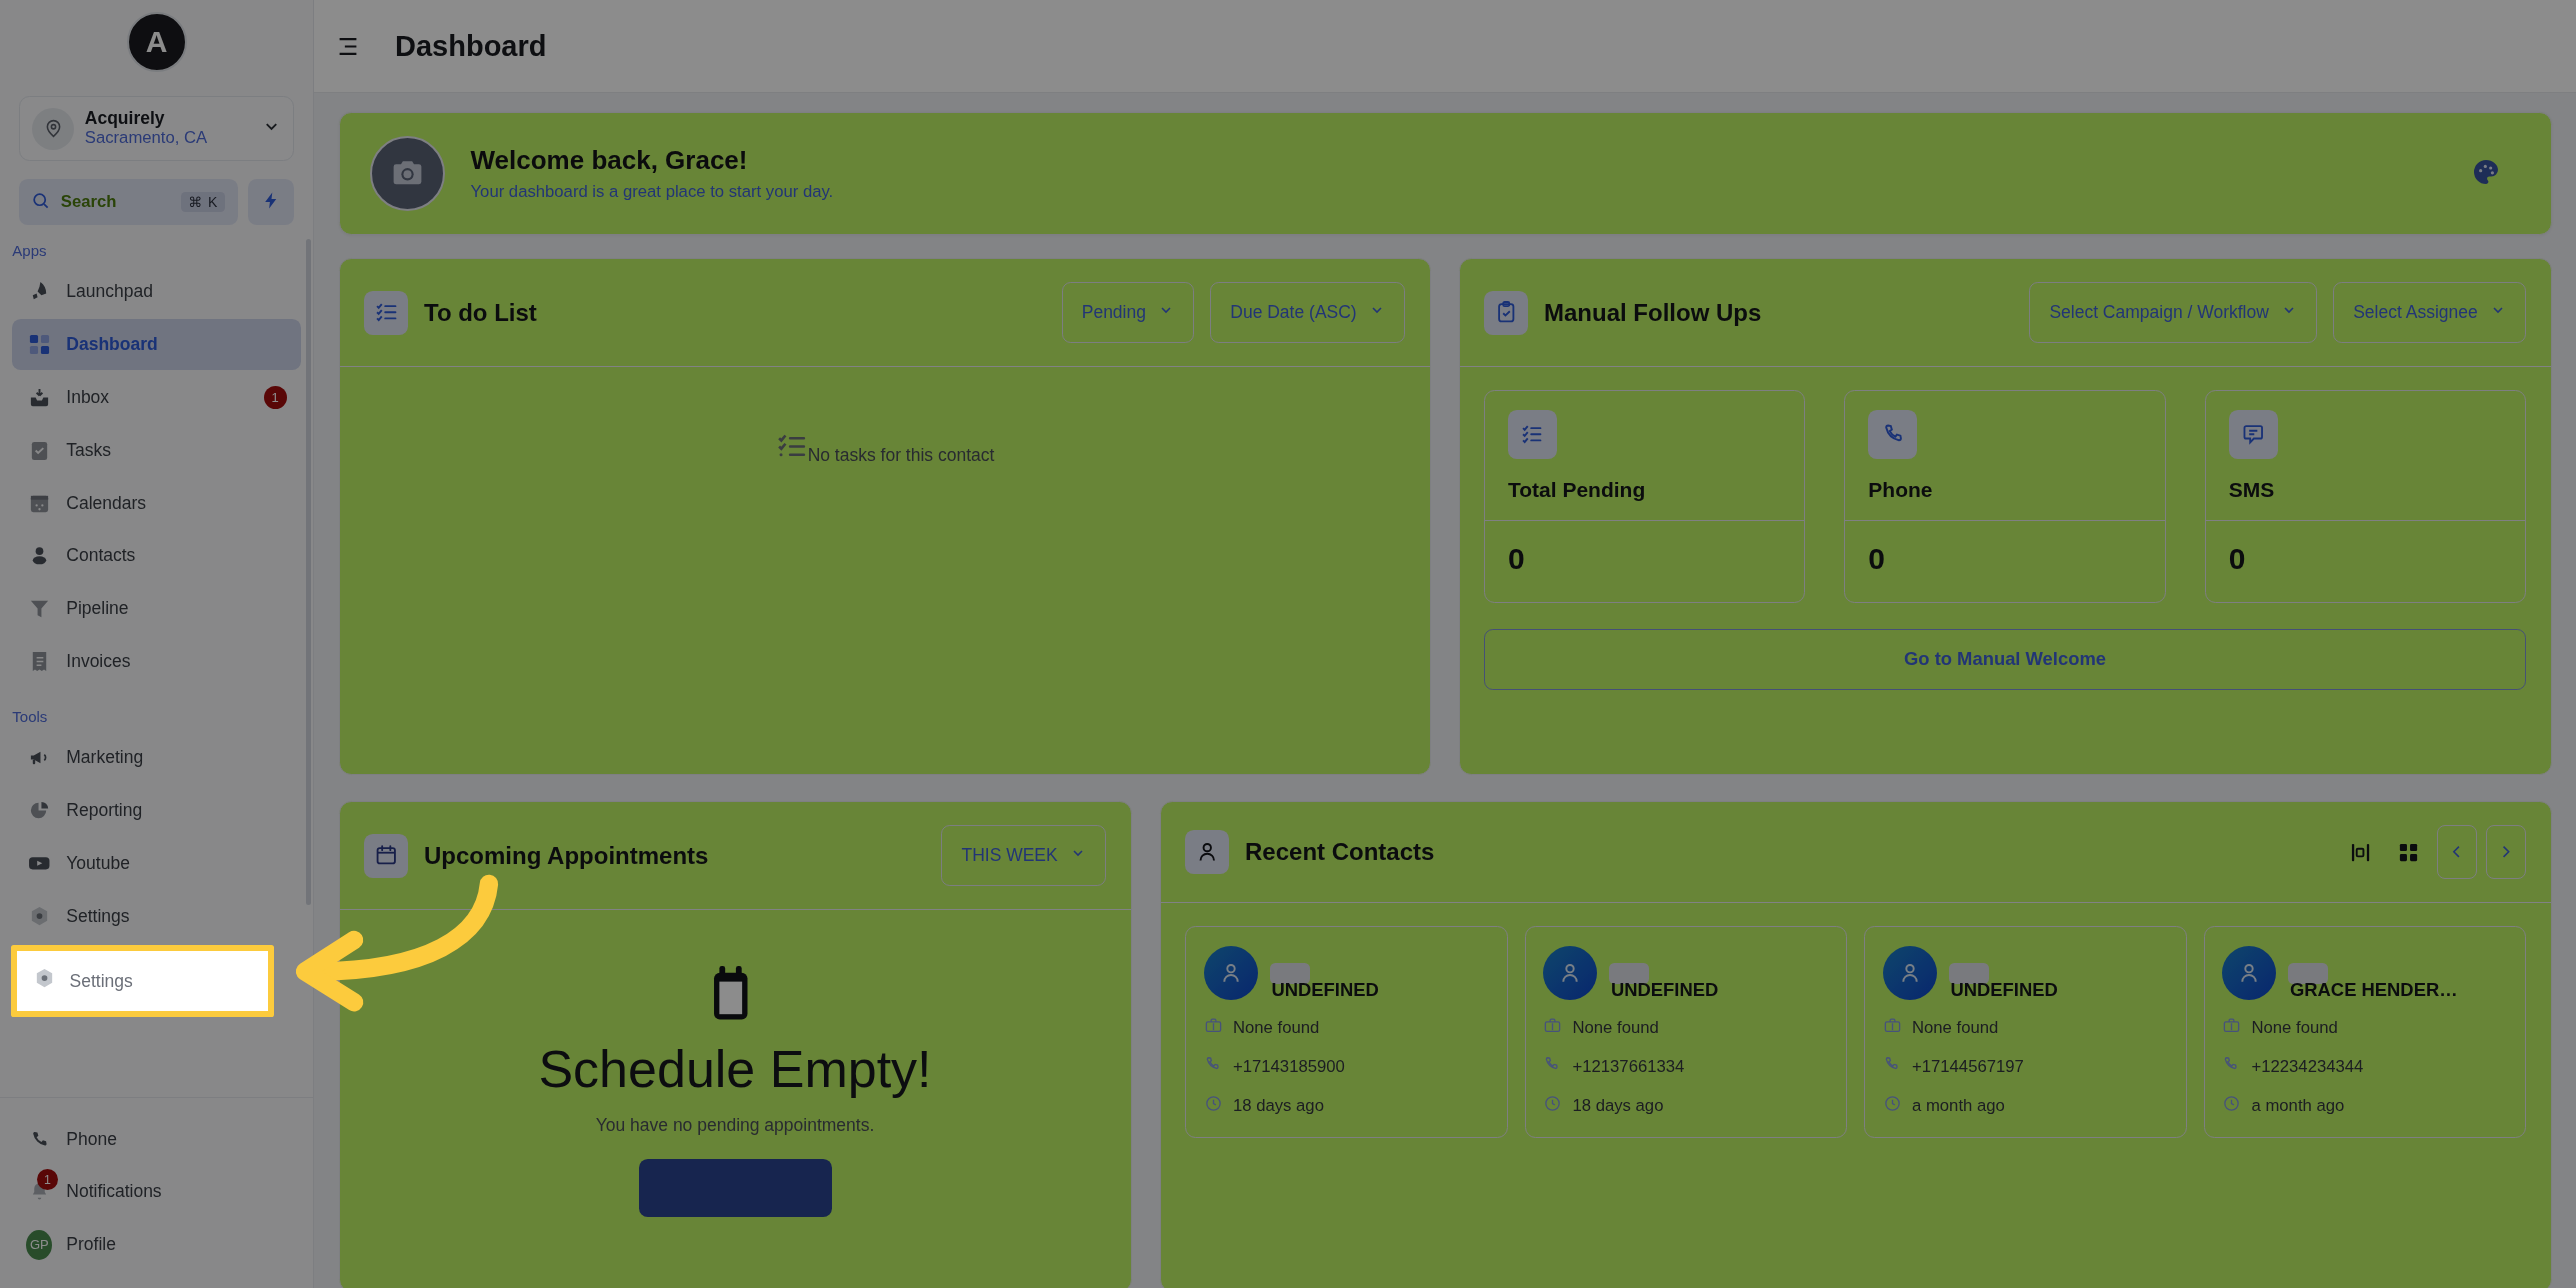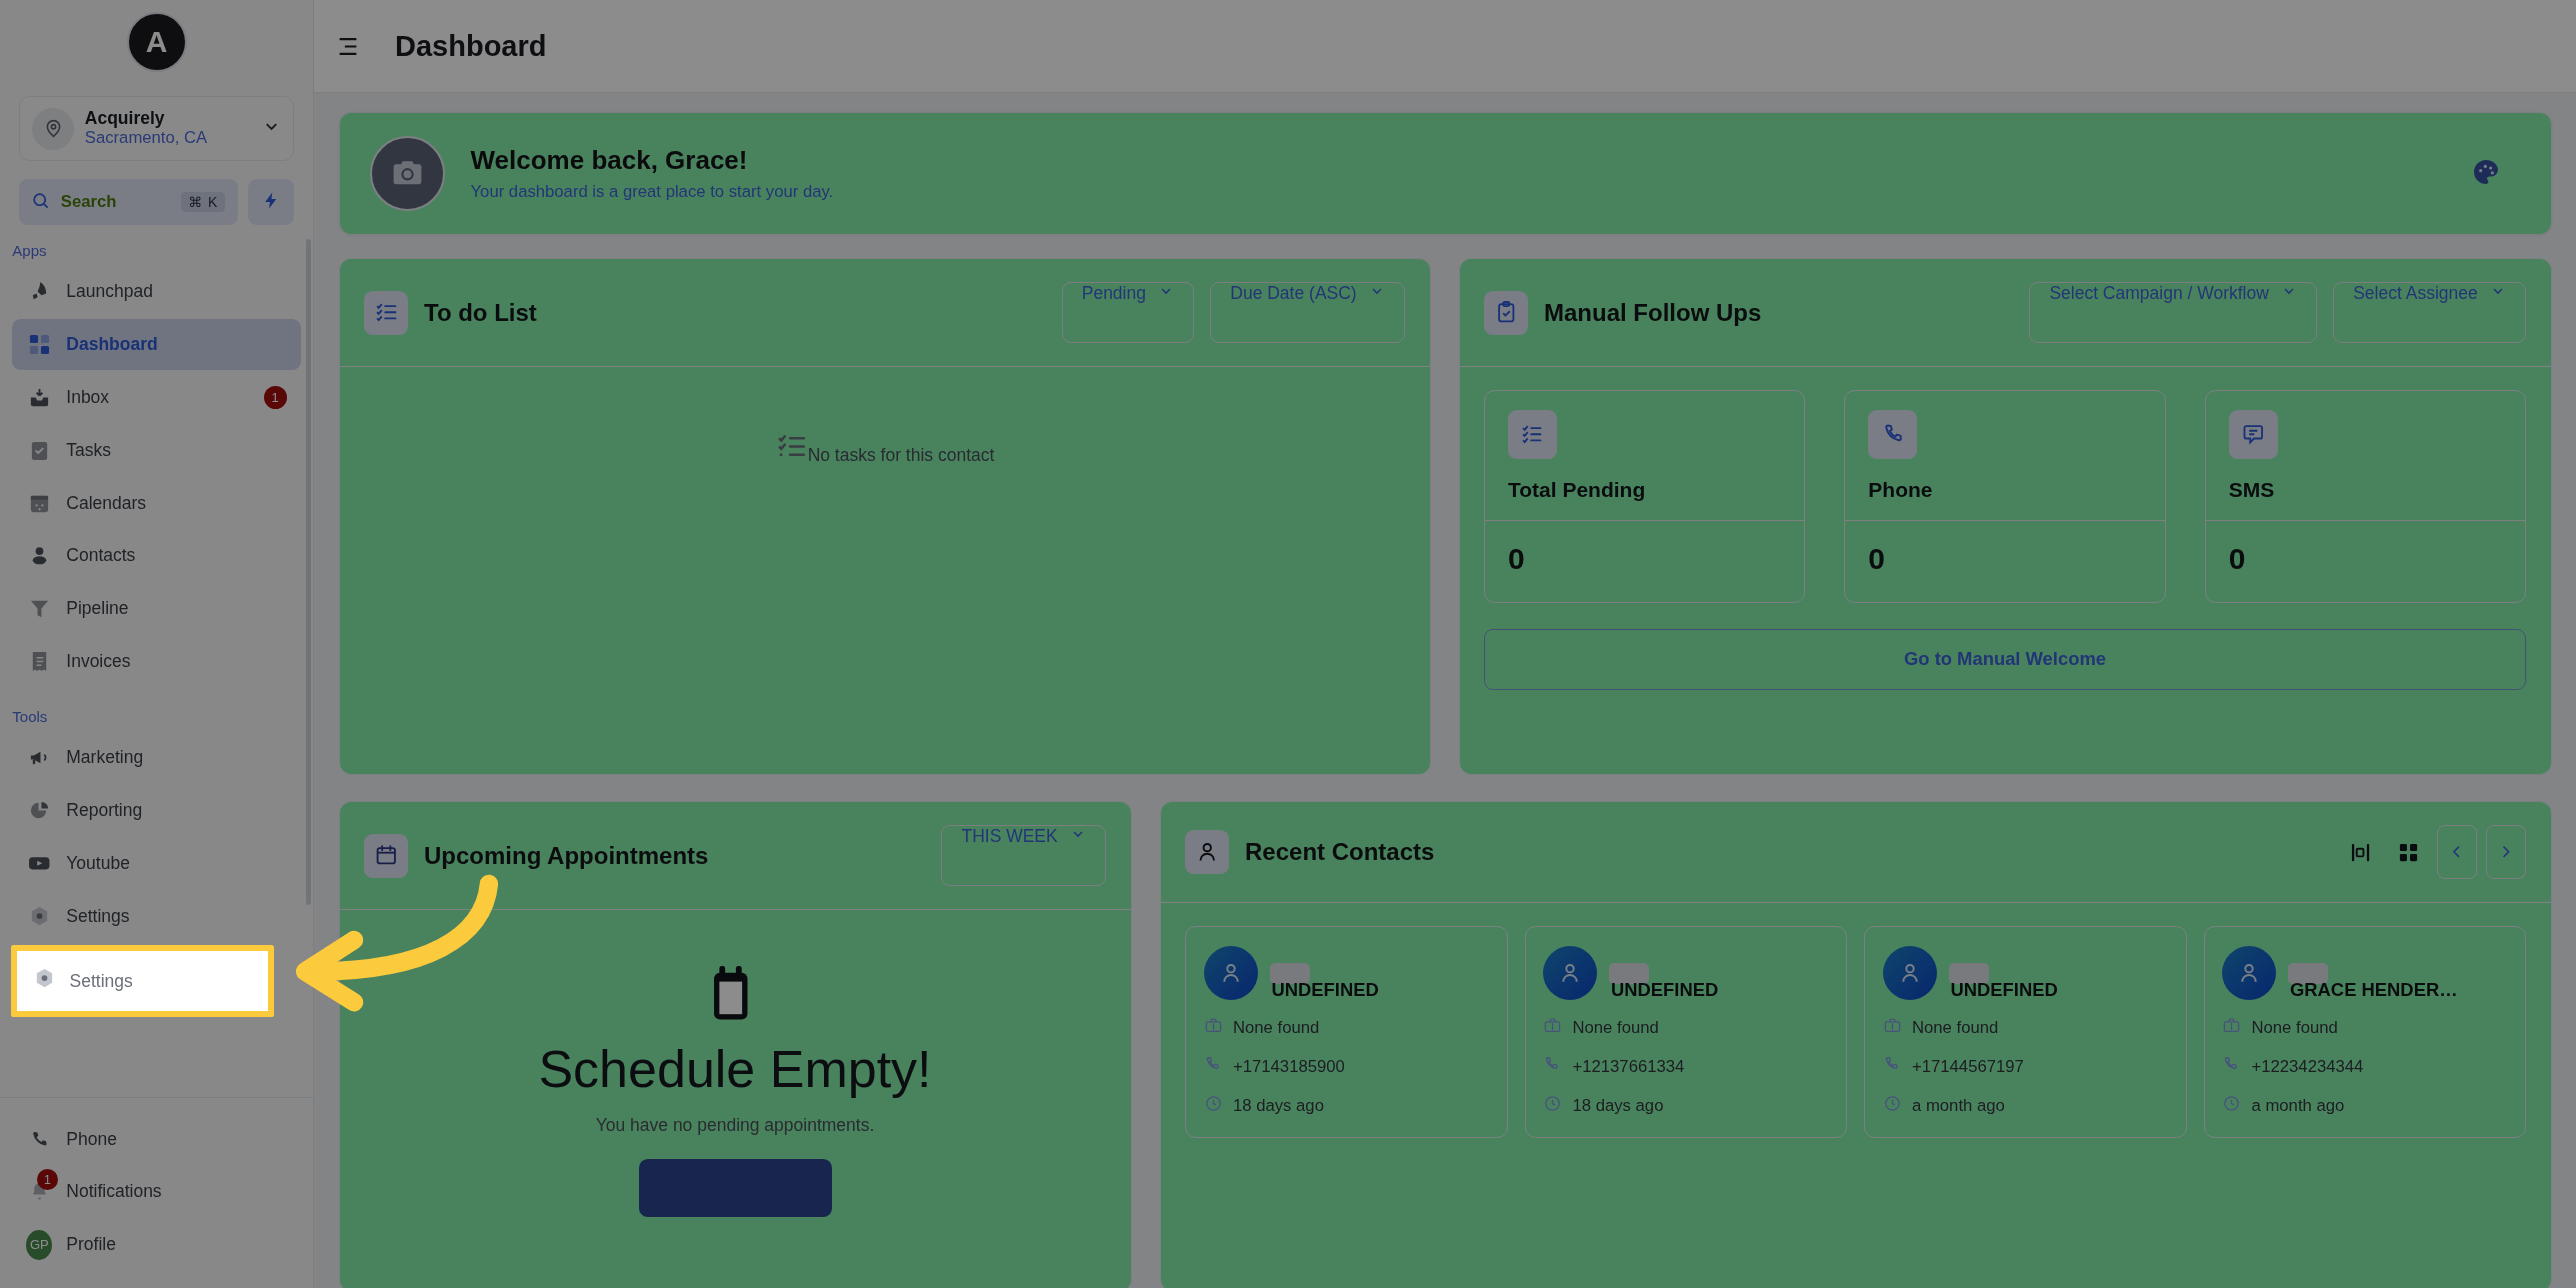--- a/index.html
+++ b/index.html
@@ -109,21 +109,21 @@
   .main { position: absolute; left: 314px; top: 0; width: 2262px; height: 1288px; background: #eef0f4; }
   .topbar {
     height: 93px; background: #ffffff; display: flex; align-items: center;
     padding: 0 0 0 16px; border-bottom: 0.9px solid #e5e7eb;
   }
   .hamburger { width: 35px; height: 35px; display:flex; align-items:center; justify-content:center; }
   .page-title { font-size: 29px; font-weight: bold; color: #1b1d22; margin-left: 30px; }
 
   .content { padding: 19px 24.5px; }
 
-  .card { background: #86efac; border: 0.9px solid #e6e8ed; border-radius: 12.3px; }
+  .card { background: #bef264; border: 0.9px solid #e6e8ed; border-radius: 12.3px; }
 
   
   .welcome {
     display: flex; align-items: center; padding: 23px 30px; margin-bottom: 23px;
     box-shadow: 0 0.9px 2.6px rgba(0,0,0,0.04);
   }
   .welcome-ava {
     width: 75px; height: 75px; border-radius: 50%;
     background: #5a6376; display: flex; align-items: center; justify-content: center;
     border: 2.6px solid #e6e8ee; flex: none;
@@ -144,21 +144,21 @@
     display: flex; align-items: center; padding: 23px 24.5px;
     border-bottom: 0.9px solid #ecedf1; gap: 16px;
   }
   .head-ico {
     width: 44px; height: 44px; border-radius: 8.8px; background: #dfe3f3;
     display: flex; align-items: center; justify-content: center; flex: none;
   }
   .head-title { font-size: 24px; font-weight: bold; color: #14161b; flex: 1; }
   .pill {
     border: 0.9px solid #e2e5ec; border-radius: 8.8px; height: 61px;
-    display: flex; gap: 12.3px; padding: 0 19px;
+    display: flex; align-items: center; gap: 12.3px; padding: 0 19px;
     color: #3f62d6; font-size: 17.5px; white-space: nowrap;
   }
 
   .empty { display:flex; flex-direction: row; align-items:center; justify-content:center; }
   .empty-msg { color: #4a4f58; font-size: 17.5px; margin-top: 14px; }
 
   
   .stats { display: flex; gap: 39px; padding: 23px 24.5px 0 24.5px; }
   .stat { flex: 1; border: 0.9px solid #e6e8ed; border-radius: 10.5px; }
   .stat-top { padding: 19px 23px 17.5px 23px; }

